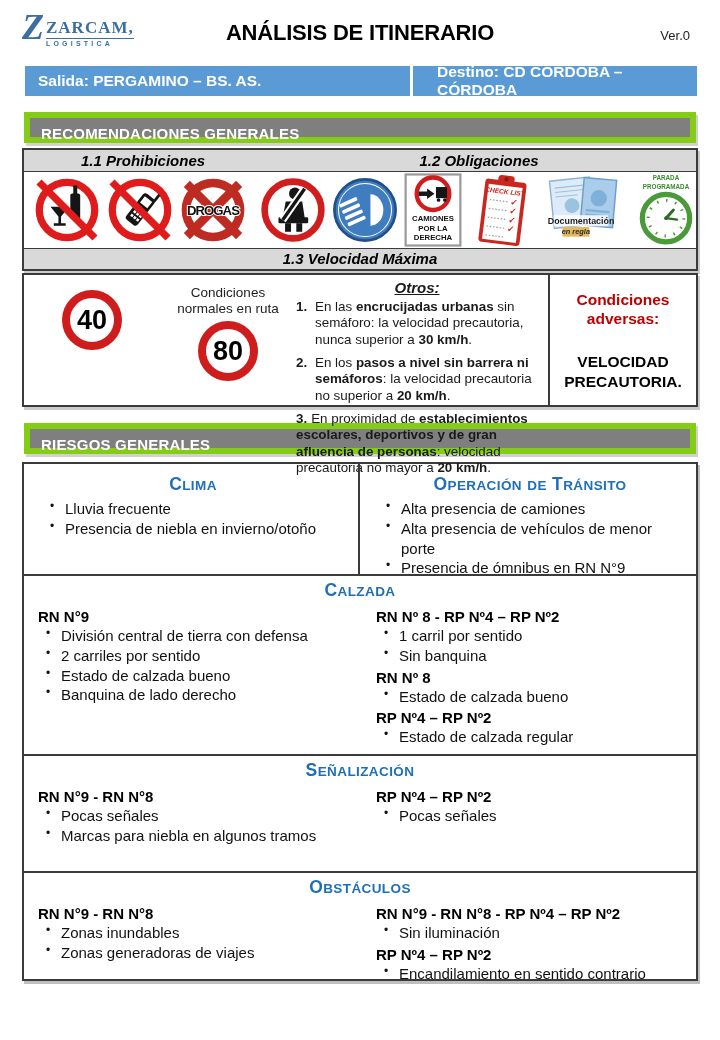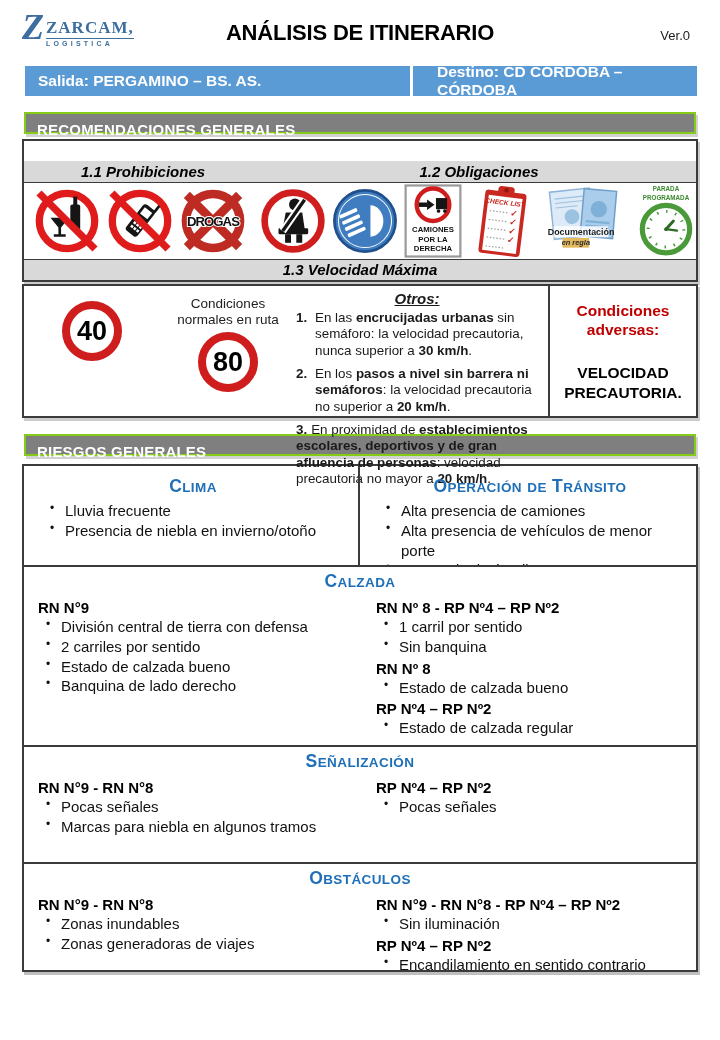--- a/index.html
+++ b/index.html
@@ -13,27 +13,27 @@
   .logo-name{font-family:"Liberation Serif",serif;font-weight:700;font-size:17px;letter-spacing:1px;display:block;line-height:1;}
   .logo-sub{display:block;font-size:7px;letter-spacing:3.2px;border-top:1.5px solid #3c6e9f;margin-top:2px;padding-top:1px;font-weight:700;}
   .doc-title{position:absolute;left:0;right:0;top:12px;text-align:center;font-size:22px;font-weight:700;letter-spacing:-0.2px;color:#000;}
   .version{position:absolute;right:30px;top:20px;font-size:13px;color:#222;}
   
   .route-bar{display:flex;height:30px;margin:6px 23px 0 25px;background:#5b9bd5;}
   .route-cell{display:flex;align-items:center;color:#fff;font-weight:700;font-size:15.5px;box-sizing:border-box;}
   .route-cell.left{width:385px;padding-left:13px;}
   .route-cell.right{flex:1;border-left:3px solid #fff;padding-left:24px;}
   
-  .section-bar{height:22px;line-height:31px;margin:16px 24px 0;background:#7f7f7f;color:#fff;
-               font-weight:700;font-size:15px;padding-left:11px;border:2px solid #84cc16;
+  .section-bar{height:31px;line-height:31px;margin:16px 24px 0;background:#7f7f7f;color:#fff;
+               font-weight:700;font-size:15px;padding-left:11px;border:6px solid #84cc16;
                box-sizing:border-box;box-shadow:2px 3px 0 rgba(0,0,0,0.18);letter-spacing:0.2px;}
   
   .icons-box{margin:5px 22px 0;border:2px solid #3b3b3b;box-shadow:2px 3px 0 rgba(0,0,0,0.2);}
   .icons-header{display:flex;background:#d9d9d9;border-bottom:1.5px solid #3b3b3b;height:21px;
-                align-items:center;font-weight:700;font-style:italic;font-size:15px;color:#000;margin-top:20px;}
+                align-items:center;font-weight:700;font-style:italic;font-size:15px;color:#000;}
   .ih-left{width:238px;text-align:center;}
   .ih-right{flex:1;text-align:center;}
   .icons-row{display:flex;align-items:center;height:74px;padding:1px 6px 1px 10px;background:#fff;}
   .icon{display:inline-flex;align-items:center;justify-content:center;}
   .pro-group{display:flex;gap:7px;width:228px;}
   .obl-group{display:flex;gap:5px;flex:1;justify-content:space-between;align-items:center;padding-left:14px;}
   .velocidad-bar{background:#d9d9d9;border-top:1.5px solid #3b3b3b;height:20px;line-height:20px;
                  text-align:center;font-weight:700;font-style:italic;font-size:15px;color:#000;}
   
   .speed-box{display:flex;margin:2px 22px 0;border:2px solid #3b3b3b;box-shadow:2px 3px 0 rgba(0,0,0,0.2);
@@ -50,21 +50,21 @@
   .otros-item.nohang{display:block;}
   .otros-item.nohang .num{display:inline;width:auto;margin-right:4px;}
   .otxt b{font-weight:700;margin-top:23px;}
   .adversas{width:134px;flex:none;border-left:2px solid #3b3b3b;text-align:center;padding:16px 6px 0;box-sizing:content-box;}
   .adv-title{color:#c00000;font-weight:700;font-size:15.5px;line-height:1.2;}
   .adv-value{margin-top:24px;font-weight:700;font-size:15.5px;line-height:1.25;color:#000;}
   
   .risk-table{margin:8px 22px 0;border:2px solid #3b3b3b;box-shadow:2px 3px 0 rgba(0,0,0,0.25);background:#fff;}
   .risk-row{box-sizing:border-box;overflow:hidden;}
   .risk-row + .risk-row{border-top:2px solid #3b3b3b;}
-  .row-clima{display:flex;height:99px;}
+  .row-clima{display:flex;height:110px;}
   .half{width:50%;box-sizing:border-box;padding:6px 10px 0 14px;}
   .half.with-divider{border-right:2px solid #3b3b3b;}
   .risk-title{text-align:center;font-weight:700;color:#1e6fb8;font-size:17.5px;letter-spacing:0.4px;margin:4px 0 4px;}
   .risk-title .sc{font-size:13.5px;}
   .row-calzada{height:180px;}
   .row-senal{height:117px;}
   .row-obst{height:108px;}
   .risk-cols{display:flex;padding:0 10px 0 14px;}
   .risk-cols .col{width:50%;box-sizing:border-box;}
   .risk-cols .col.c2{padding-left:14px;}

